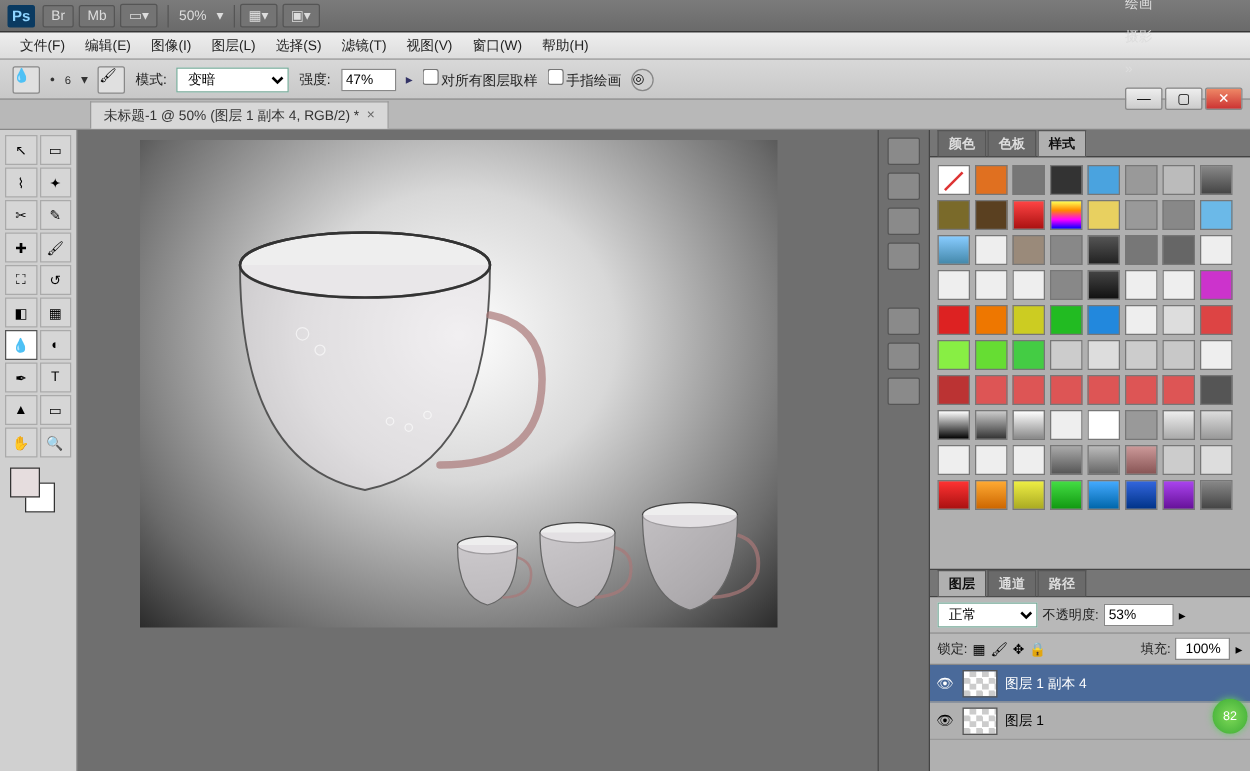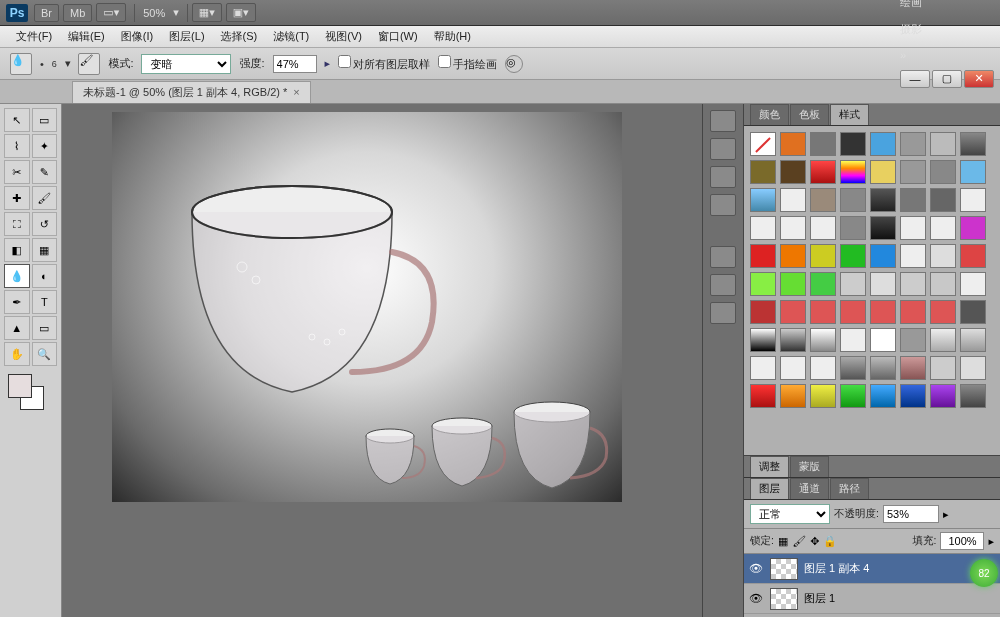--- a/index.html
+++ b/index.html
@@ -52,21 +52,21 @@
 .canvas-area { flex: 1; background: #6f6f6f; position: relative; overflow: hidden; }
 .canvas { position: absolute; left: 50px; top: 8px; width: 510px; height: 390px; background: radial-gradient(ellipse at 50% 40%, #fff 0%, #d8d8d8 35%, #6a6a6a 80%, #2b2b2b 100%); }
 
 
 .midcol { width: 42px; background: #6f6f6f; padding-top: 6px; display: flex; flex-direction: column; align-items: center; gap: 6px; border-right: 1px solid #444; border-left: 1px solid #444;}
 .mid-icon { width: 26px; height: 22px; background: #8a8a8a; border: 1px solid #555; border-radius: 2px; }
 
 
 .rightcol { width: 256px; background: #6f6f6f; display: flex; flex-direction: column; }
 .panel-tabs { height: 22px; background: #767676; display: flex; align-items: flex-end; border-bottom: 1px solid #333; padding-left: 6px; gap: 1px; }
-.ptab { padding: 3px 8px; color: #ddd; background: #6a6a6a; border: 1px solid #555; border-bottom: none; cursor: pointer; font-size: 10.5px; }
+.ptab { padding: 3px 8px; color: #ddd; background: #6a6a6a; border: 1px solid #555; border-bottom: none; cursor: pointer; font-size: 10.5px; font-weight: bold; }
 .ptab.active { background: #b0b0b0; color: #111; }
 
 
 .styles-panel { flex: 0 0 auto; background: #b0b0b0; padding: 6px; height: 330px; overflow: hidden; border-bottom: 1px solid #444; }
 .styles-grid { display: grid; grid-template-columns: repeat(8, 26px); gap: 4px; }
 .style-sw { width: 26px; height: 24px; border: 1px solid #777; cursor: pointer; }
 .style-none { background: #fff; position: relative; }
 .style-none::after { content:''; position:absolute; left:2px; right:2px; top:50%; height:2px; background:#d33; transform: rotate(-45deg);}
 
 
@@ -309,24 +309,20 @@
           <div class="style-sw" style="background: linear-gradient(rgb(255, 170, 51), rgb(204, 102, 0));"></div>
           <div class="style-sw" style="background: linear-gradient(rgb(238, 238, 68), rgb(170, 170, 34));"></div>
           <div class="style-sw" style="background: linear-gradient(rgb(68, 221, 68), rgb(17, 153, 17));"></div>
           <div class="style-sw" style="background: linear-gradient(rgb(68, 170, 255), rgb(0, 102, 170));"></div>
           <div class="style-sw" style="background: linear-gradient(rgb(51, 102, 221), rgb(0, 51, 136));"></div>
           <div class="style-sw" style="background: linear-gradient(rgb(170, 68, 238), rgb(102, 17, 153));"></div>
           <div class="style-sw" style="background: linear-gradient(rgb(136, 136, 136), rgb(68, 68, 68));"></div>
         </div>
     </div>
 
-    <div class="panel-tabs">
-      <div class="ptab active">调整</div>
-      <div class="ptab">蒙版</div>
-    </div>
 
     <div class="panel-tabs">
       <div class="ptab active">图层</div>
       <div class="ptab">通道</div>
       <div class="ptab">路径</div>
     </div>
     <div class="layers-panel">
       <div class="layers-opts">
         <select class="opt-select" style="width:80px"><option>正常</option></select>
         <span class="lbl-sm">不透明度:</span>

